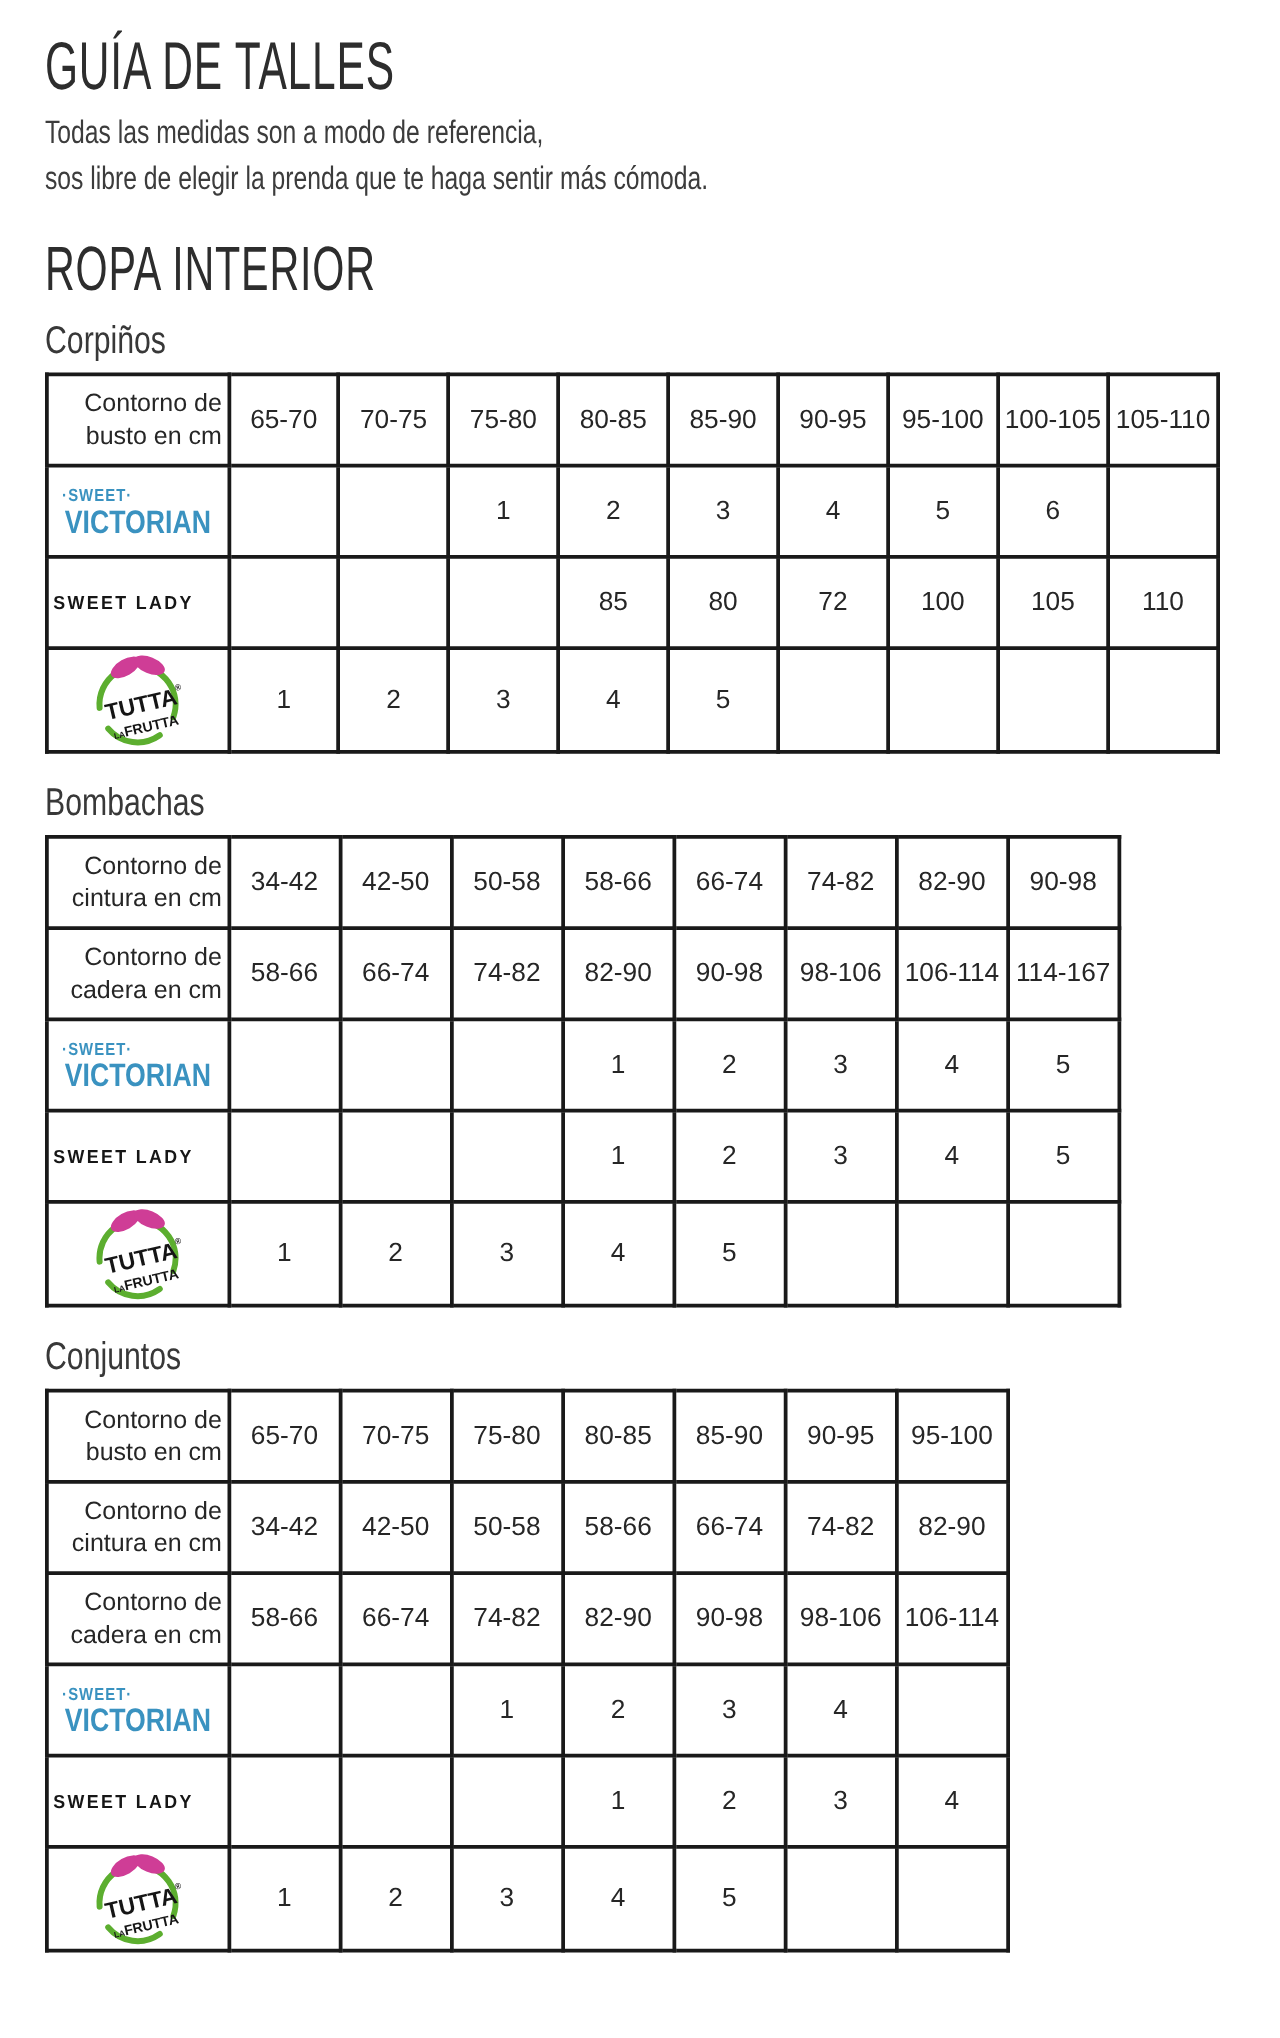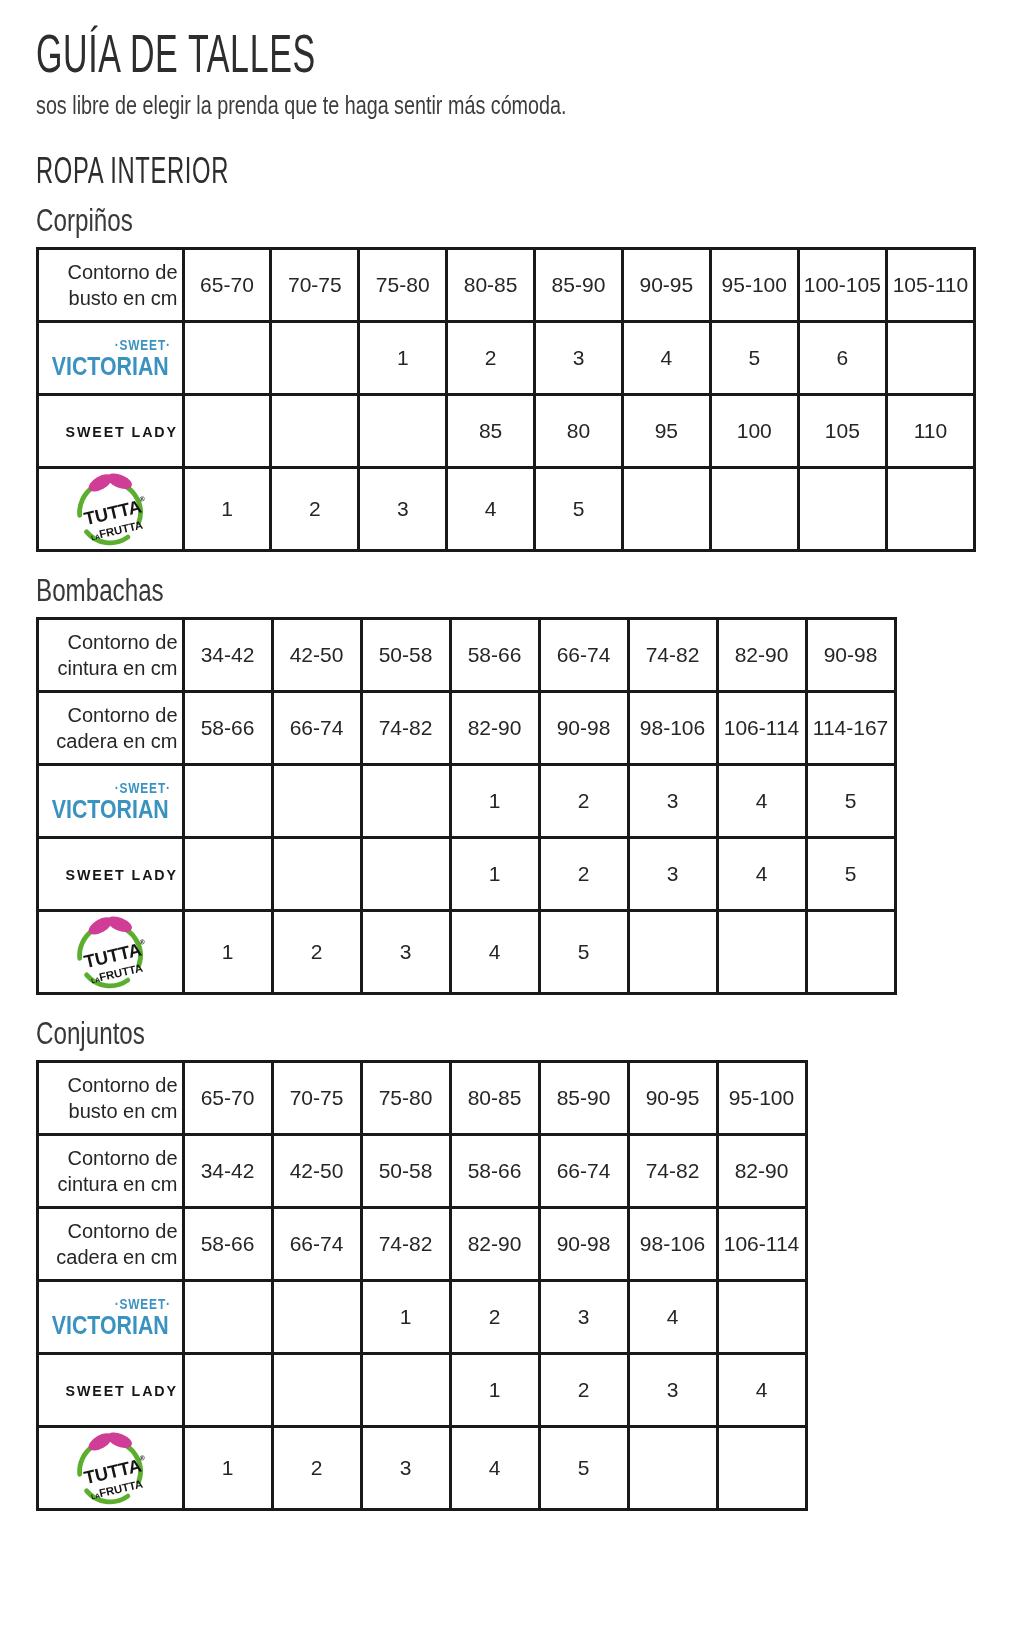--- a/index.html
+++ b/index.html
@@ -33,21 +33,21 @@
   .page-title .cond { transform: scaleX(0.63); }
   .subtitle {
     font-size: 26px;
     font-weight: 400;
     color: #3c3c3c;
     line-height: 37px;
   }
   .subtitle-block { margin-top: 7px; }
   .subtitle .cond { transform: scaleX(0.76); }
   .category-title {
-    font-size: 36px;
+    font-size: 50px;
     font-weight: 400;
     line-height: 1.0;
     color: #2d2d2d;
     margin-top: 29px;
     letter-spacing: 1px;
   }
   .category-title .cond { transform: scaleX(0.66); }
   .section-subtitle {
     font-size: 31px;
     font-weight: 400;
@@ -78,21 +78,21 @@
     color: #262626;
     text-align: right;
     padding-left: 10px;
     padding-right: 4px;
   }
   td.value-cell {
     font-size: 21px;
     color: #262626;
     text-align: center;
   }
-  td.brand-cell { text-align: right; padding: 0; overflow: hidden; }
+  td.brand-cell { text-align: left; padding: 0; overflow: hidden; }
 
   
   .sv-logo { line-height: 1; }
   .sv-top {
     font-size: 14px;
     font-weight: 700;
     letter-spacing: 1px;
     transform: scaleX(0.85);
     transform-origin: 50% 50%;
     display: block;
@@ -124,20 +124,21 @@
   .tf-logo { display: flex; justify-content: center; align-items: center; height: 100%; }
 </style>
 </head>
 <body>
 
 <div class="page">
 
   <header>
     <h1 class="page-title"><span class="cond">GUÍA DE TALLES</span></h1>
     <div class="subtitle-block">
+      <p class="subtitle"><span class="cond">Todas las medidas son a modo de referencia,</span></p>
       <p class="subtitle"><span class="cond">sos libre de elegir la prenda que te haga sentir más cómoda.</span></p>
     </div>
     <h2 class="category-title"><span class="cond">ROPA INTERIOR</span></h2>
   </header>
 
   <div id="sections">
   <section class="size-section">
     <h3 class="section-subtitle"><span class="cond section-subtitle-text">Corpiños</span></h3>
     <table class="size-table">
       <colgroup>
@@ -184,21 +185,21 @@
             </tr>
             <tr>
               <td class="brand-cell">
   <div class="sl-logo">SWEET LADY</div>
 </td>
               <td class="value-cell"></td>
               <td class="value-cell"></td>
               <td class="value-cell"></td>
               <td class="value-cell">85</td>
               <td class="value-cell">80</td>
-              <td class="value-cell">95</td>
+              <td class="value-cell">72</td>
               <td class="value-cell">100</td>
               <td class="value-cell">105</td>
               <td class="value-cell">110</td>
             </tr>
             <tr>
               <td class="brand-cell">
   <div class="tf-logo">
     <svg viewBox="0 0 100 92" width="92" height="80">
       <circle cx="50" cy="50" r="35" fill="none" stroke-width="5.5" stroke-linecap="round" stroke-dasharray="52 21" transform="rotate(55 50 50)" stroke="#5cae2f"></circle>
       <ellipse cx="39" cy="16" rx="15" ry="7.5" transform="rotate(-30 39 16)" fill="#cf3d96"></ellipse>

